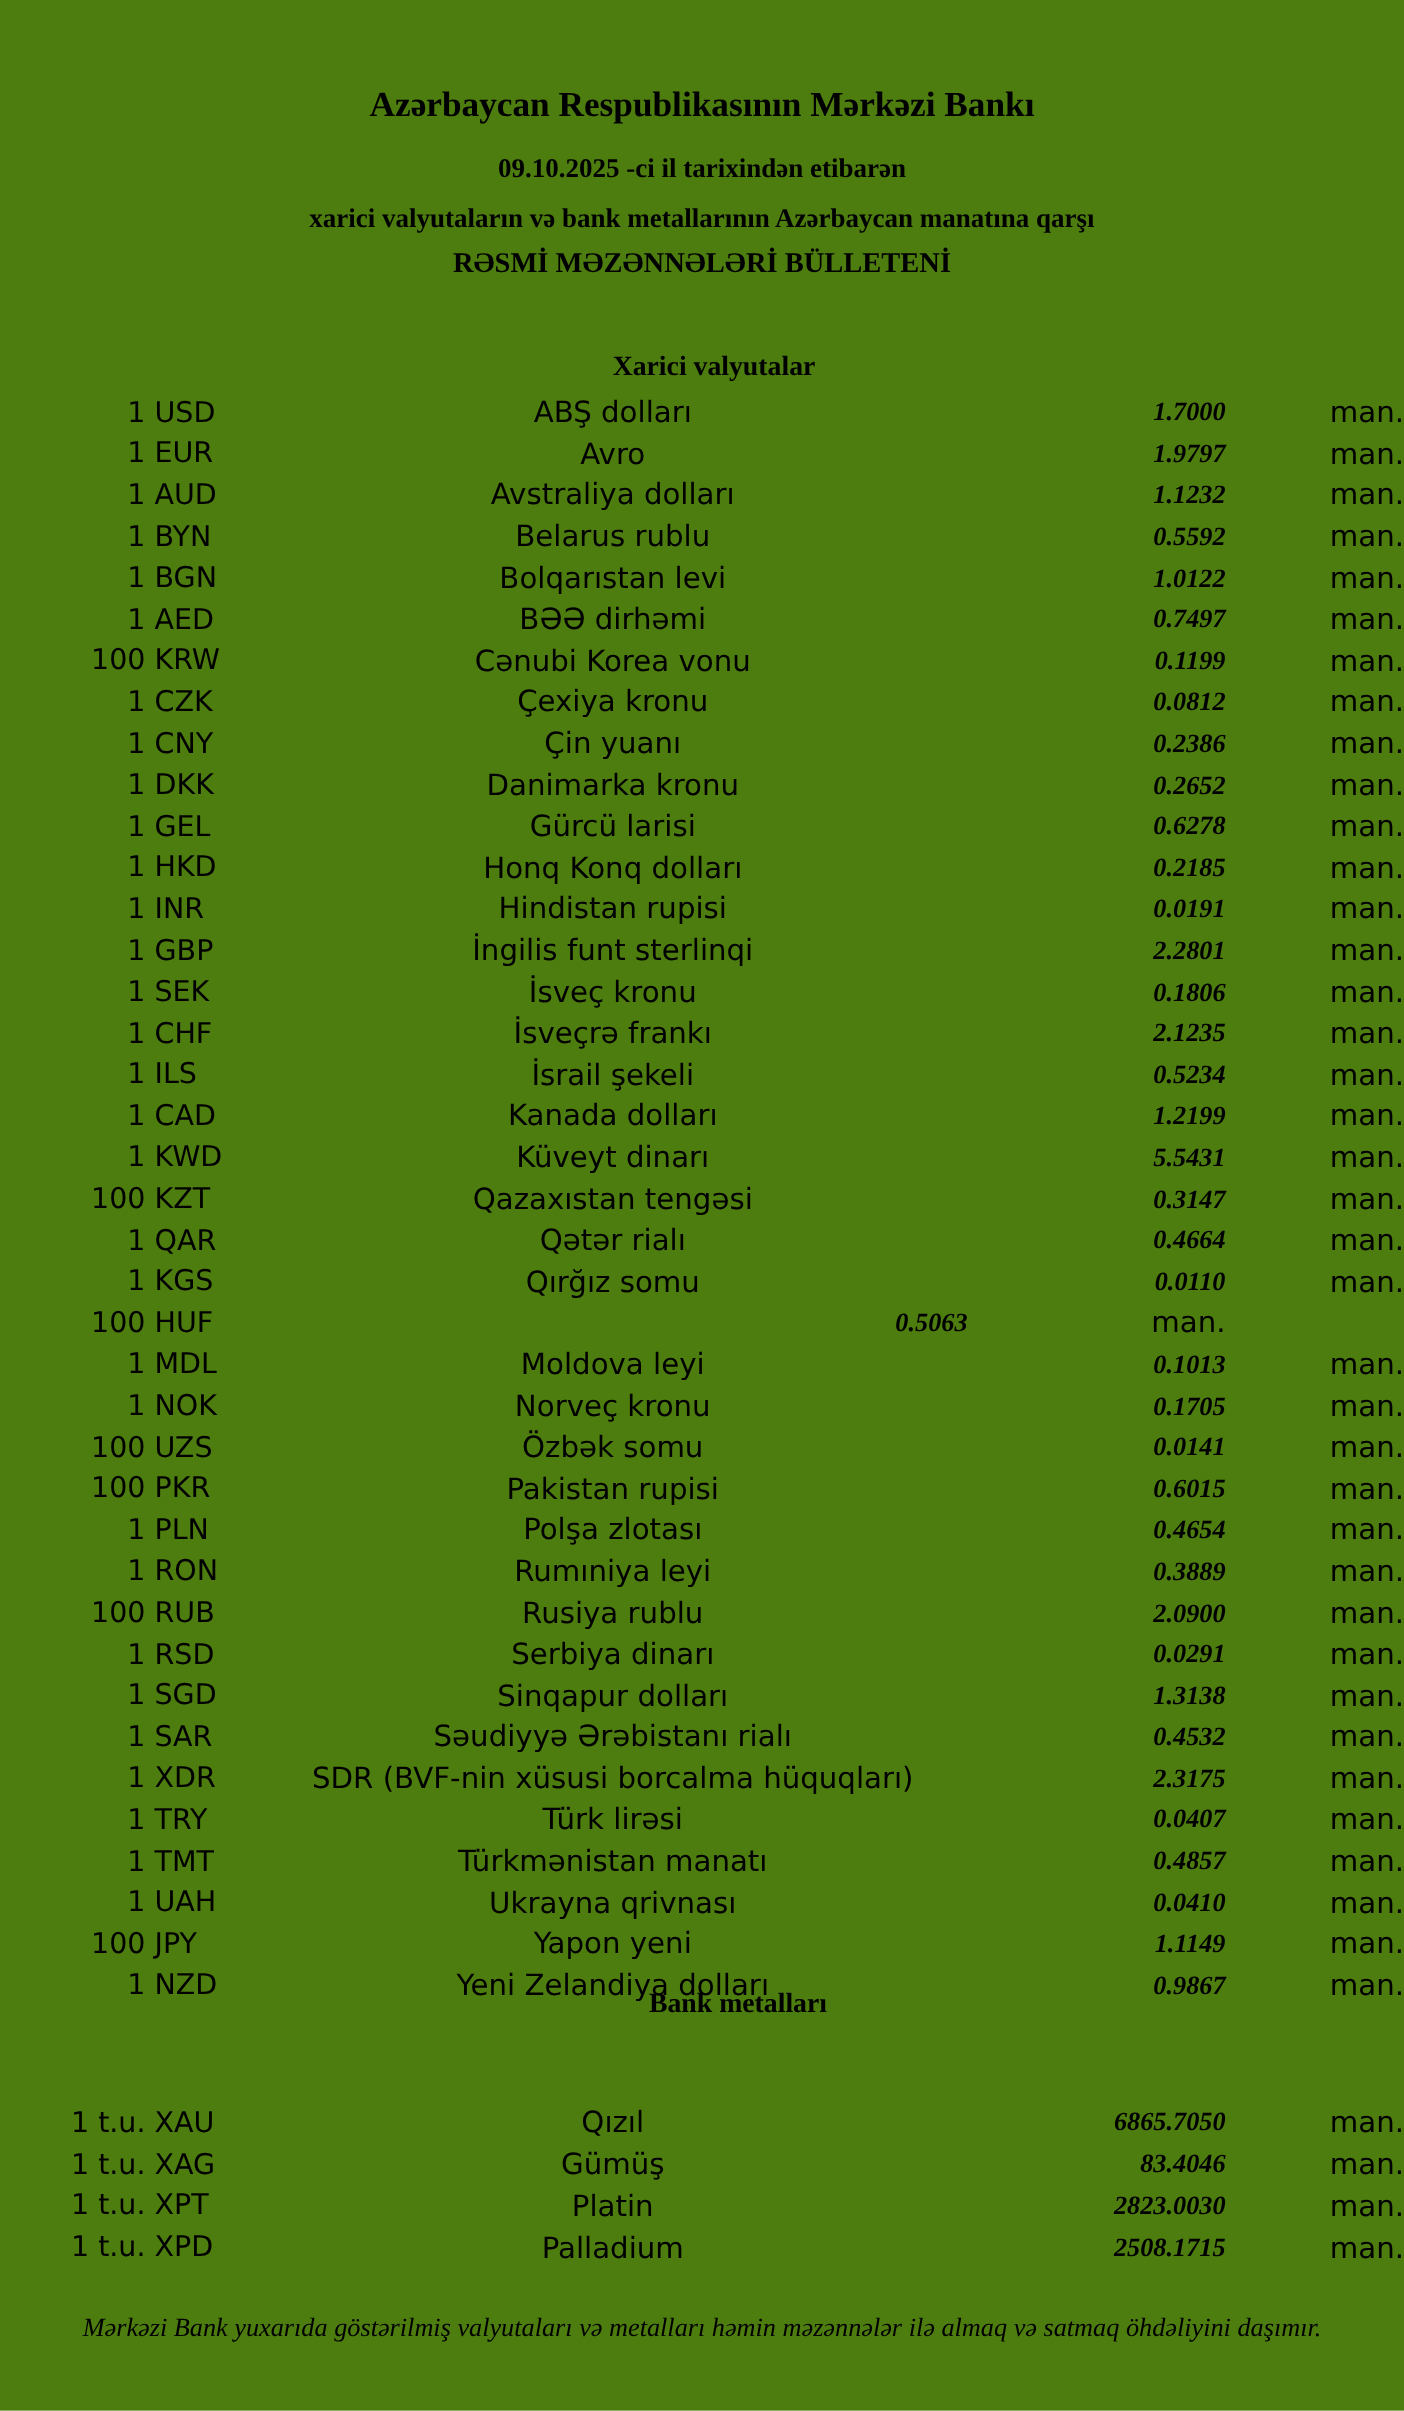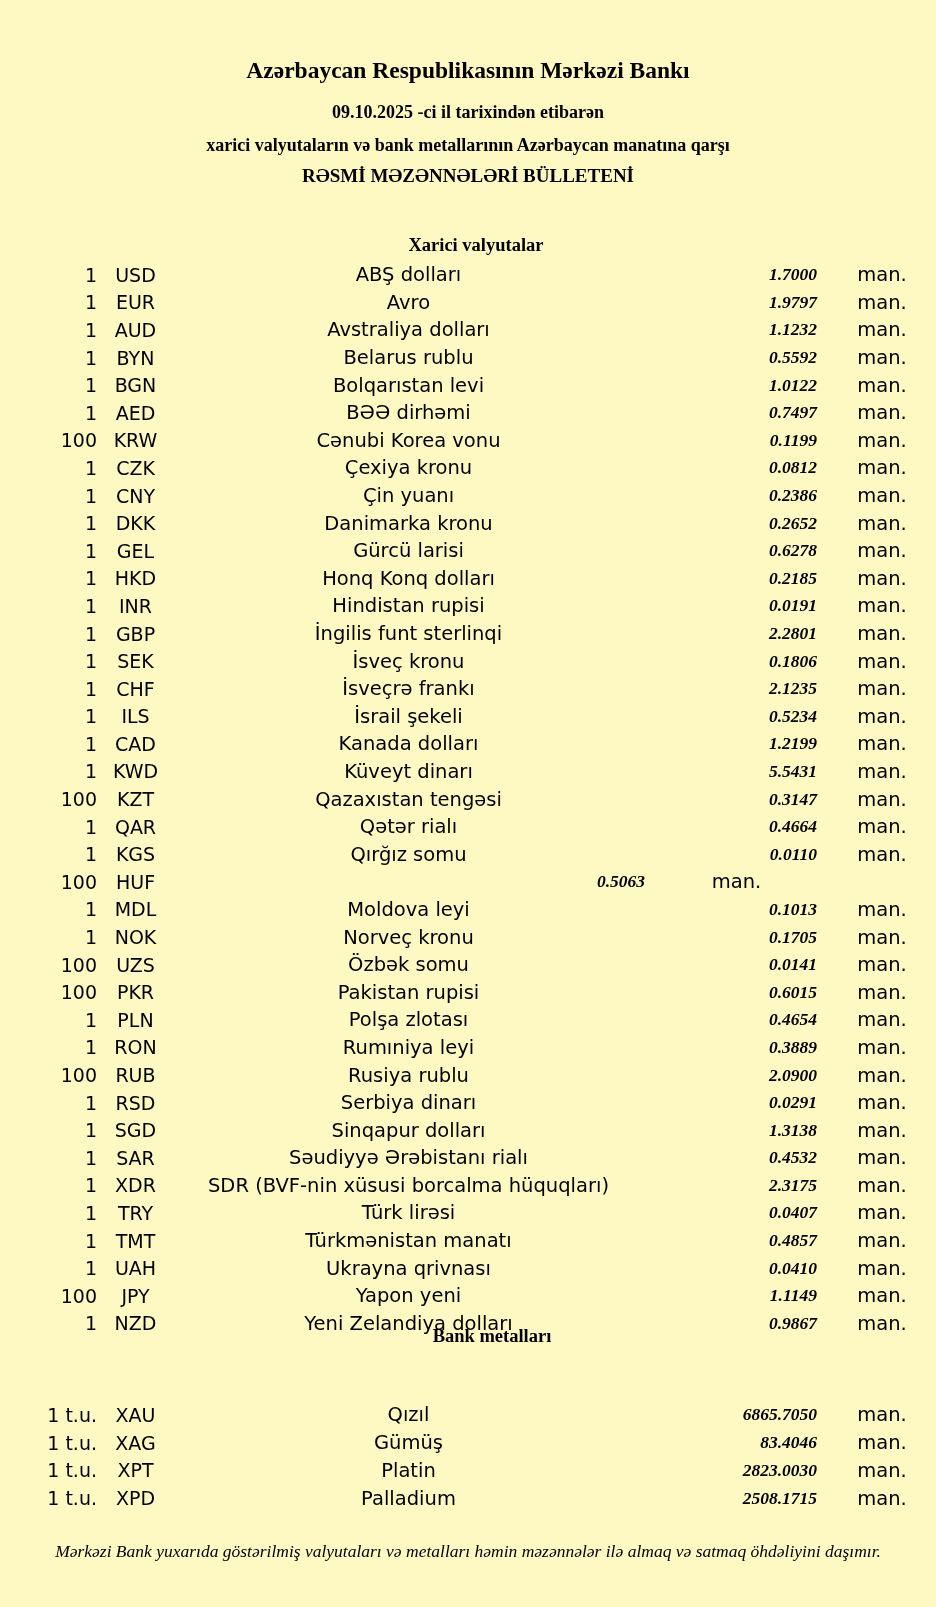--- a/index.html
+++ b/index.html
@@ -5,21 +5,21 @@
   * { margin: 0; padding: 0; box-sizing: border-box; }
   html, body { background: #ffffff; }
   body {
     width: 936px;
     height: 1607px;
     position: relative;
     font-family: "DejaVu Sans", sans-serif;
     color: #000000;
     overflow: hidden;
   }
-  .page { position: absolute; inset: 0; background: #fef9c3; }
+  .page { position: absolute; inset: 0; background: #4d7c0f; }
 
   
   .doc-header { position: absolute; left: 0; right: 0; top: 0; text-align: center; }
   .bank-name {
     position: absolute; left: 0; right: 0; top: 55px;
     font-family: "Liberation Serif", serif;
     font-weight: bold; font-size: 23.5px; line-height: 30px;
   }
   .date-line {
     position: absolute; left: 0; right: 0; top: 100px;
@@ -57,39 +57,39 @@
     height: 27.6px;
   }
   .metals-table .row { height: 27.8px; }
   .qty {
     text-align: right;
     padding-right: 6px;
     font-size: 19px;
     white-space: nowrap;
   }
   .code {
-    text-align: center;
+    text-align: left;
     font-size: 19px;
     white-space: nowrap;
   }
   .cname {
     text-align: center;
     padding-left: 4px;
     font-size: 19.5px;
     white-space: nowrap;
   }
   .rate {
     text-align: right;
     font-family: "Liberation Serif", serif;
     font-weight: bold; font-style: italic;
     font-size: 17.5px;
     white-space: nowrap;
   }
   .unit {
-    text-align: center;
+    text-align: right;
     padding-left: 11px;
     font-size: 19.5px;
     white-space: nowrap;
   }
 
   
   .disclaimer {
     position: absolute; left: 0; right: 0; top: 1540px;
     text-align: center;
     font-family: "Liberation Serif", serif;

